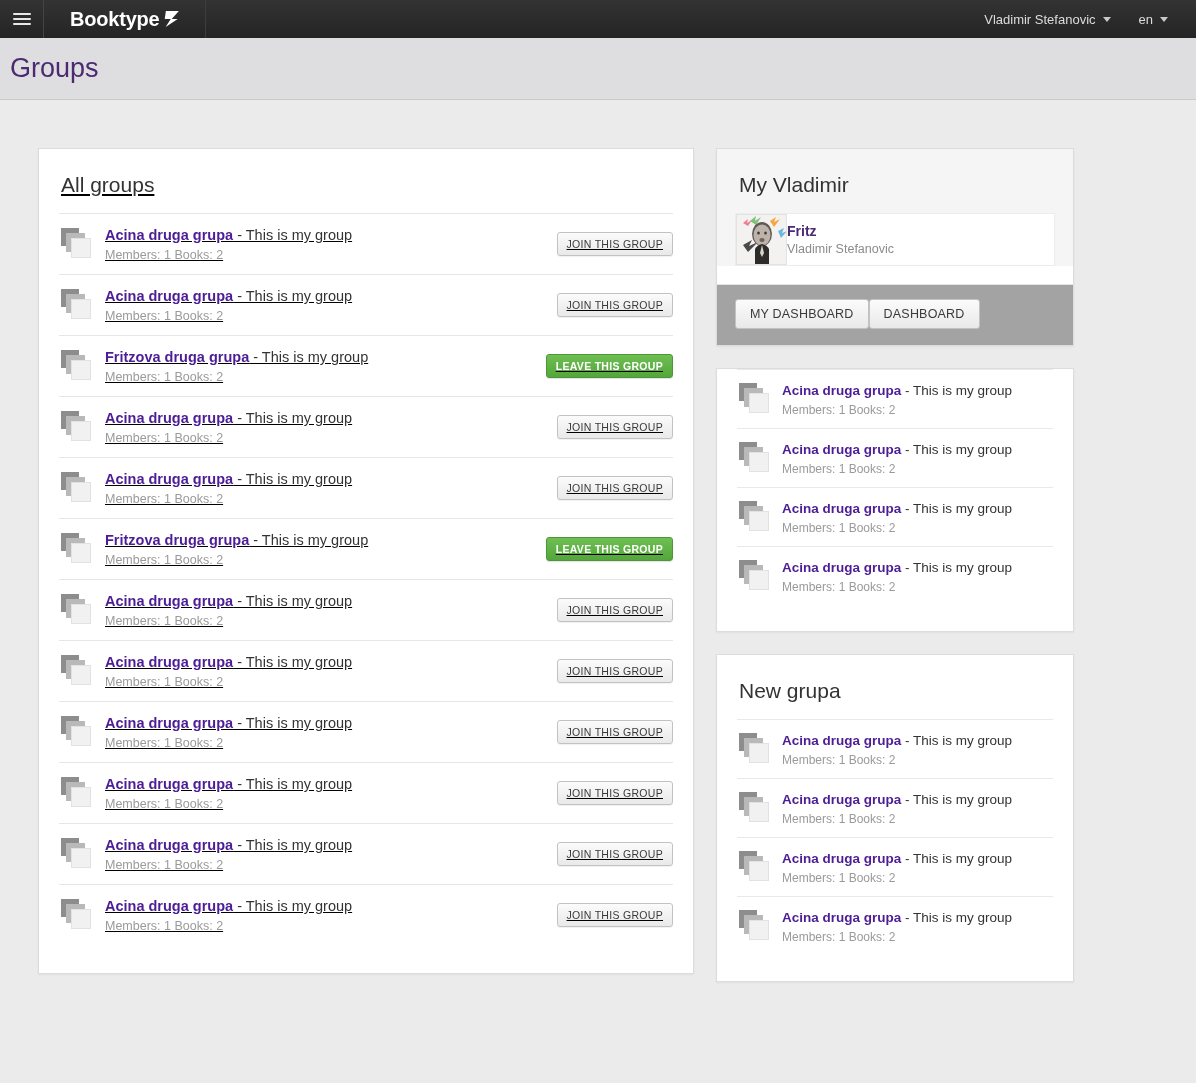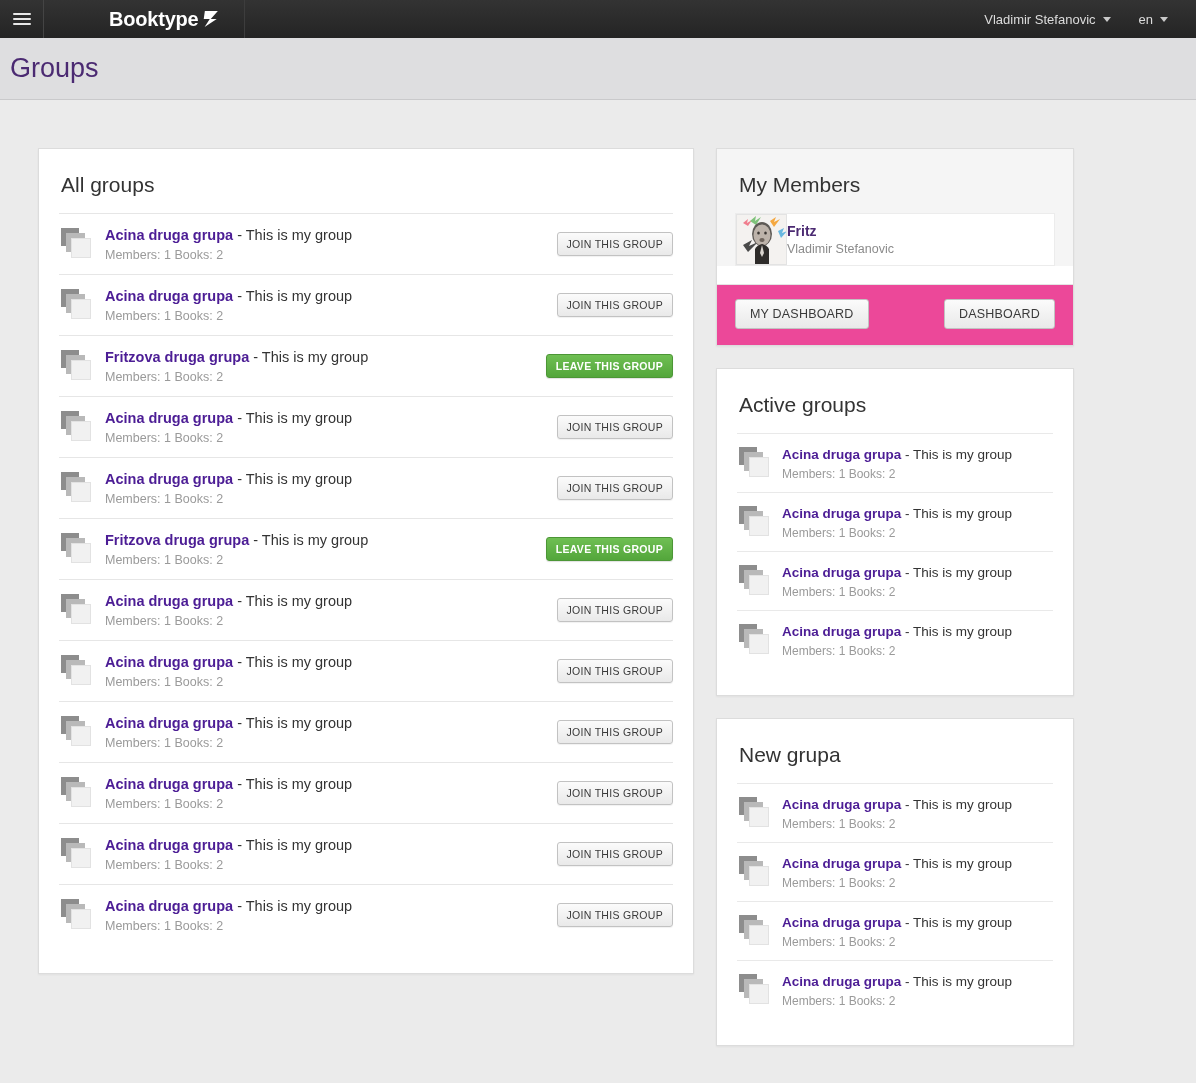--- a/index.html
+++ b/index.html
@@ -13,21 +13,20 @@
   }
 
   
   .topbar {
     height: 38px;
     background: #2b2b2b;
     background: linear-gradient(180deg,#333 0%,#242424 100%);
     display: flex;
     align-items: stretch;
     position: relative;
-    gap: 39px;
   }
   .hamburger-btn {
     width: 44px;
     display: flex; align-items: center; justify-content: center;
     border-right: 1px solid #444;
     cursor: pointer;
   }
   .hamburger-btn .bars { width: 18px; }
   .hamburger-btn .bars i {
     display: block; height: 2px; background: #e8e8e8; margin: 3px 0; border-radius: 1px;
@@ -72,21 +71,21 @@
     font-size: 27px; color: #4b2a72; font-weight: normal;
   }
 
   
   .content {
     display: flex;
     padding: 48px 38px 0 38px;
     gap: 22px;
     align-items: flex-start;
   }
-  .col-main { width: 656px; }
+  .col-main { width: 656px; text-decoration: underline; }
   .col-side { width: 358px; }
 
   .panel {
     background: #fff;
     border: 1px solid #dcdcdc;
     box-shadow: 0 1px 2px rgba(0,0,0,0.05);
   }
   .panel-title {
     font-size: 21px; color: #333; font-weight: normal;
     padding: 24px 22px 16px 22px;
@@ -161,22 +160,22 @@
   }
   .avatar svg { display: block; }
   .profile-info { }
   .profile-nick {
     color: #4b2a72; font-weight: bold; font-size: 14px; cursor:pointer;
   }
   .profile-realname { color: #8b8b8b; font-size: 12.5px; margin-top: 3px; }
 
   .profile-actions {
     border-top: 1px solid #e4e4e4;
-    background: #ec4899;
-    display: flex; justify-content: space-between; align-items: center;
+    background: #a3a3a3;
+    display: flex; align-items: center;
     padding: 14px 18px 16px 18px;
   }
   .btn-flat {
     font-size: 12.5px; letter-spacing: 0.2px;
     padding: 7px 14px;
     background: linear-gradient(180deg,#fbfbfb 0%,#e9e9e9 100%);
     border: 1px solid #c2c2c2;
     border-radius: 3px; color: #3a3a3a; cursor: pointer;
   }
 
@@ -343,21 +342,21 @@
             <button class="btn btn-join">JOIN THIS GROUP</button>
           </div>
         </div>
     </div>
   </div>
 
   <div class="col-side">
 
     <div class="panel profile-panel">
       <div class="profile-head">
-        <h2 class="panel-title">My Members</h2>
+        <h2 class="panel-title">My Vladimir</h2>
         <div class="profile-card">
           <div class="avatar">
             <svg width="51" height="51" viewBox="0 0 51 51">
               <rect width="51" height="51" fill="#f4f2f0"></rect>
               <path d="M6 8 l5 -4 l-1 4 l5 -3 l-4 6 Z" fill="#f07e8e"></path>
               <path d="M13 6 l6 -5 l-1 5 l6 -4 l-5 8 Z" fill="#7ec27a"></path>
               <path d="M33 6 l6 -4 l-2 5 l6 -3 l-6 8 Z" fill="#f5a840"></path>
               <path d="M41 16 l6 -3 l-2 5 l5 -2 l-6 7 Z" fill="#69b8e0"></path>
               <path d="M6 30 l9 -5 l-3 6 l9 -4 l-10 10 Z" fill="#4a4a4a"></path>
               <ellipse cx="25" cy="19" rx="10" ry="12" fill="#5d5955"></ellipse>
@@ -375,21 +374,20 @@
           </div>
         </div>
       </div>
       <div class="profile-actions">
         <button class="btn-flat">MY DASHBOARD</button>
         <button class="btn-flat">DASHBOARD</button>
       </div>
     </div>
 
     <div class="panel side-panel">
-      <h2 class="panel-title">Active groups</h2>
       <div class="side-list" id="active-groups-list">
           <div class="side-row">
             <span class="group-icon">
               <span class="sq sq1"></span>
               <span class="sq sq2"></span>
               <span class="sq sq3"></span>
             </span>
             <span class="group-text"><span class="side-line1"><span class="group-name">Acina druga grupa</span><span class="group-desc"> - This is my group</span></span><span class="side-meta" style="display:block">Members: 1 Books: 2</span></span>
           </div>
           <div class="side-row">

